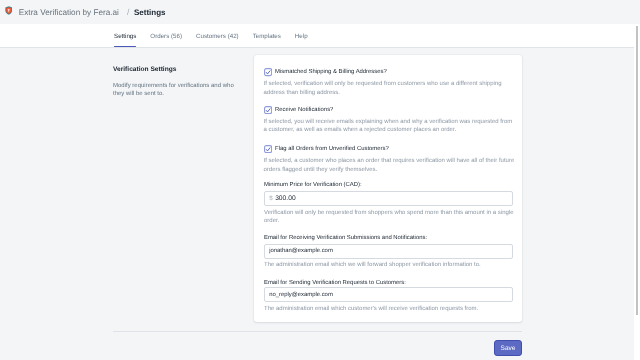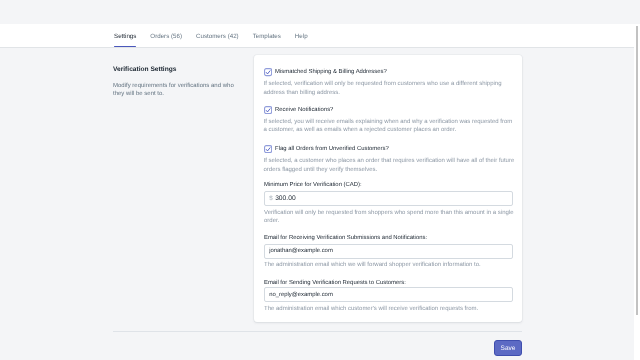--- a/index.html
+++ b/index.html
@@ -78,20 +78,35 @@
     background: #5c6ac4; border: 1px solid #3f4eae; border-radius: 3px;
     color: #fff; font-size: 6.5px;
     display: flex; align-items: center; justify-content: center;
   }
 </style>
 </head>
 <body>
 
 <div class="app">
 
+  <div class="topbar">
+    <span class="logo">
+      <svg viewBox="0 0 30 36" width="7.4" height="9">
+        <path d="M15 0.6 L28.9 5.4 V18.4 C28.9 26.8 22.5 32.6 15 35.4 C7.5 32.6 1.1 26.8 1.1 18.4 V5.4 Z" fill="#3a95a4"></path>
+        <path d="M15 4.0 L25.6 7.8 V18.6 C25.6 24.9 20.8 29.4 15 31.6 C9.2 29.4 4.4 24.9 4.4 18.6 V7.8 Z" fill="#b8412b"></path>
+        <path d="M15 5.8 L24.0 9.1 V18.6 C24.0 24.0 19.9 27.8 15 29.7 C10.1 27.8 6.0 24.0 6.0 18.6 V9.1 Z" fill="#f4603f"></path>
+        <path d="M15 12.0 L18.2 12.0 L17.2 20.2 L15 25.6 L12.8 20.2 L11.8 12.0 Z" fill="#ffffff" opacity="0.72"></path>
+      </svg>
+    </span>
+    <div class="crumbs">
+      <span class="crumb-app">Extra Verification by Fera.ai</span>
+      <span class="crumb-sep">/</span>
+      <span class="crumb-cur">Settings</span>
+    </div>
+  </div>
 
   <div class="tabbar">
     <div class="tabs">
       <div class="tab active">Settings</div>
       <div class="tab">Orders (56)</div>
       <div class="tab">Customers (42)</div>
       <div class="tab">Templates</div>
       <div class="tab">Help</div>
     </div>
   </div>

